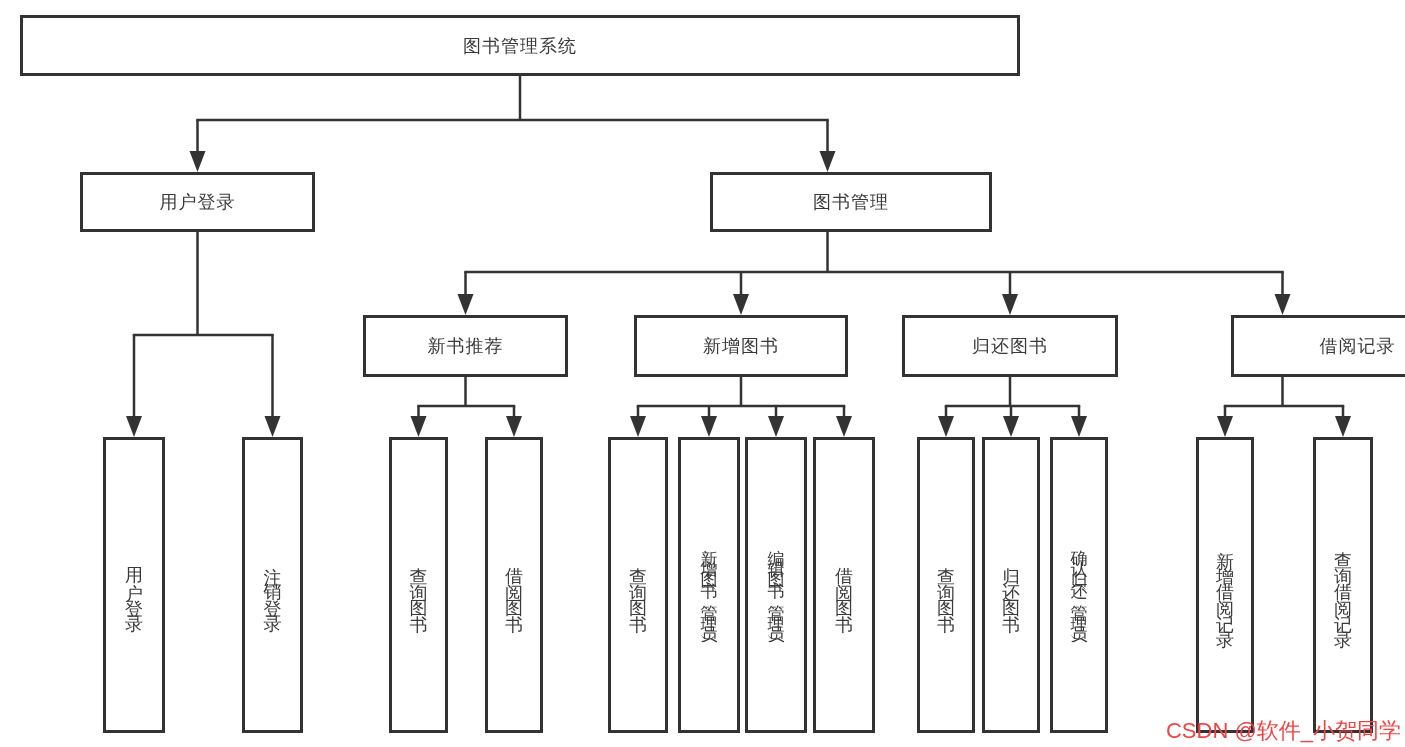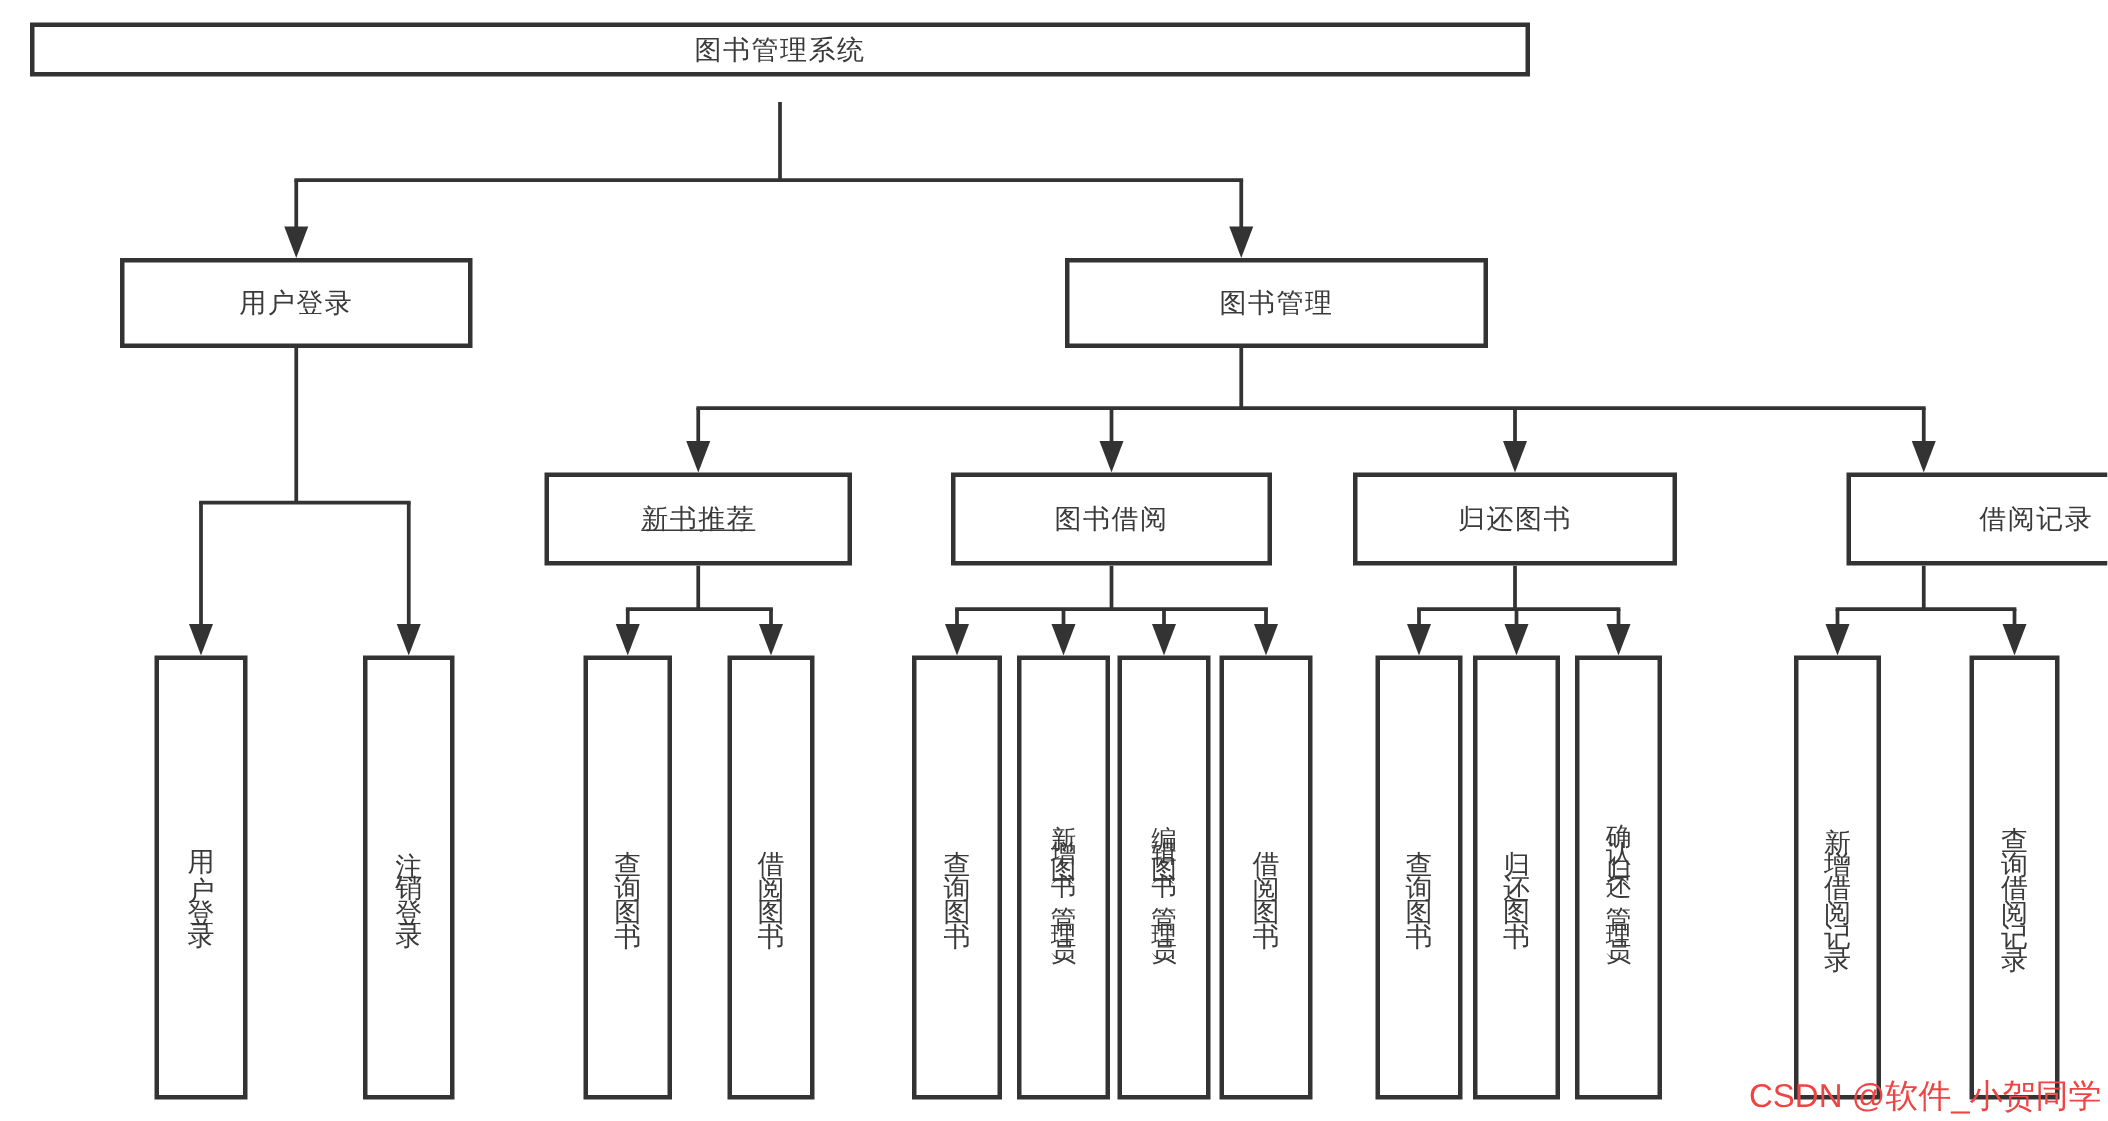--- a/index.html
+++ b/index.html
@@ -122,36 +122,36 @@
       <line x1="1011" y1="406" x2="1011" y2="421" stroke="#333333" stroke-width="2.5"></line>
       <polygon points="1003,416 1019,416 1011,437" fill="#333333"></polygon>
       <line x1="1079" y1="406" x2="1079" y2="421" stroke="#333333" stroke-width="2.5"></line>
       <polygon points="1071,416 1087,416 1079,437" fill="#333333"></polygon>
       <line x1="1225" y1="406" x2="1225" y2="421" stroke="#333333" stroke-width="2.5"></line>
       <polygon points="1217,416 1233,416 1225,437" fill="#333333"></polygon>
       <line x1="1343" y1="406" x2="1343" y2="421" stroke="#333333" stroke-width="2.5"></line>
       <polygon points="1335,416 1351,416 1343,437" fill="#333333"></polygon>
     </svg>
 
-  <div class="hbox" style="left:20px; top:15px; width:1000px; height:36px;">
+  <div class="hbox" style="left:20px; top:15px; width:1000px; height:61px;">
     <span>图书管理系统</span>
   </div>
 
   <div class="hbox" style="left:80px; top:172px; width:235px; height:60px;">
     <span>用户登录</span>
   </div>
   <div class="hbox" style="left:710px; top:172px; width:282px; height:60px;">
     <span>图书管理</span>
   </div>
 
-  <div class="hbox" style="left:363px; top:315px; width:205px; height:62px;text-decoration:underline;">
+  <div class="hbox" style="left:363px; top:315px; width:205px; height:62px;">
     <span>新书推荐</span>
   </div>
   <div class="hbox" style="left:634px; top:315px; width:214px; height:62px;">
-    <span>图书借阅</span>
+    <span>新增图书</span>
   </div>
   <div class="hbox" style="left:902px; top:315px; width:216px; height:62px;">
     <span>归还图书</span>
   </div>
   <div class="hbox" style="left:1231px; top:315px; width:253px; height:62px;">
     <span>借阅记录</span>
   </div>
 
   <div class="vbox" style="left:103px; top:437px; width:62px; height:296px;">
     <span class="vtext">用户登录</span>

